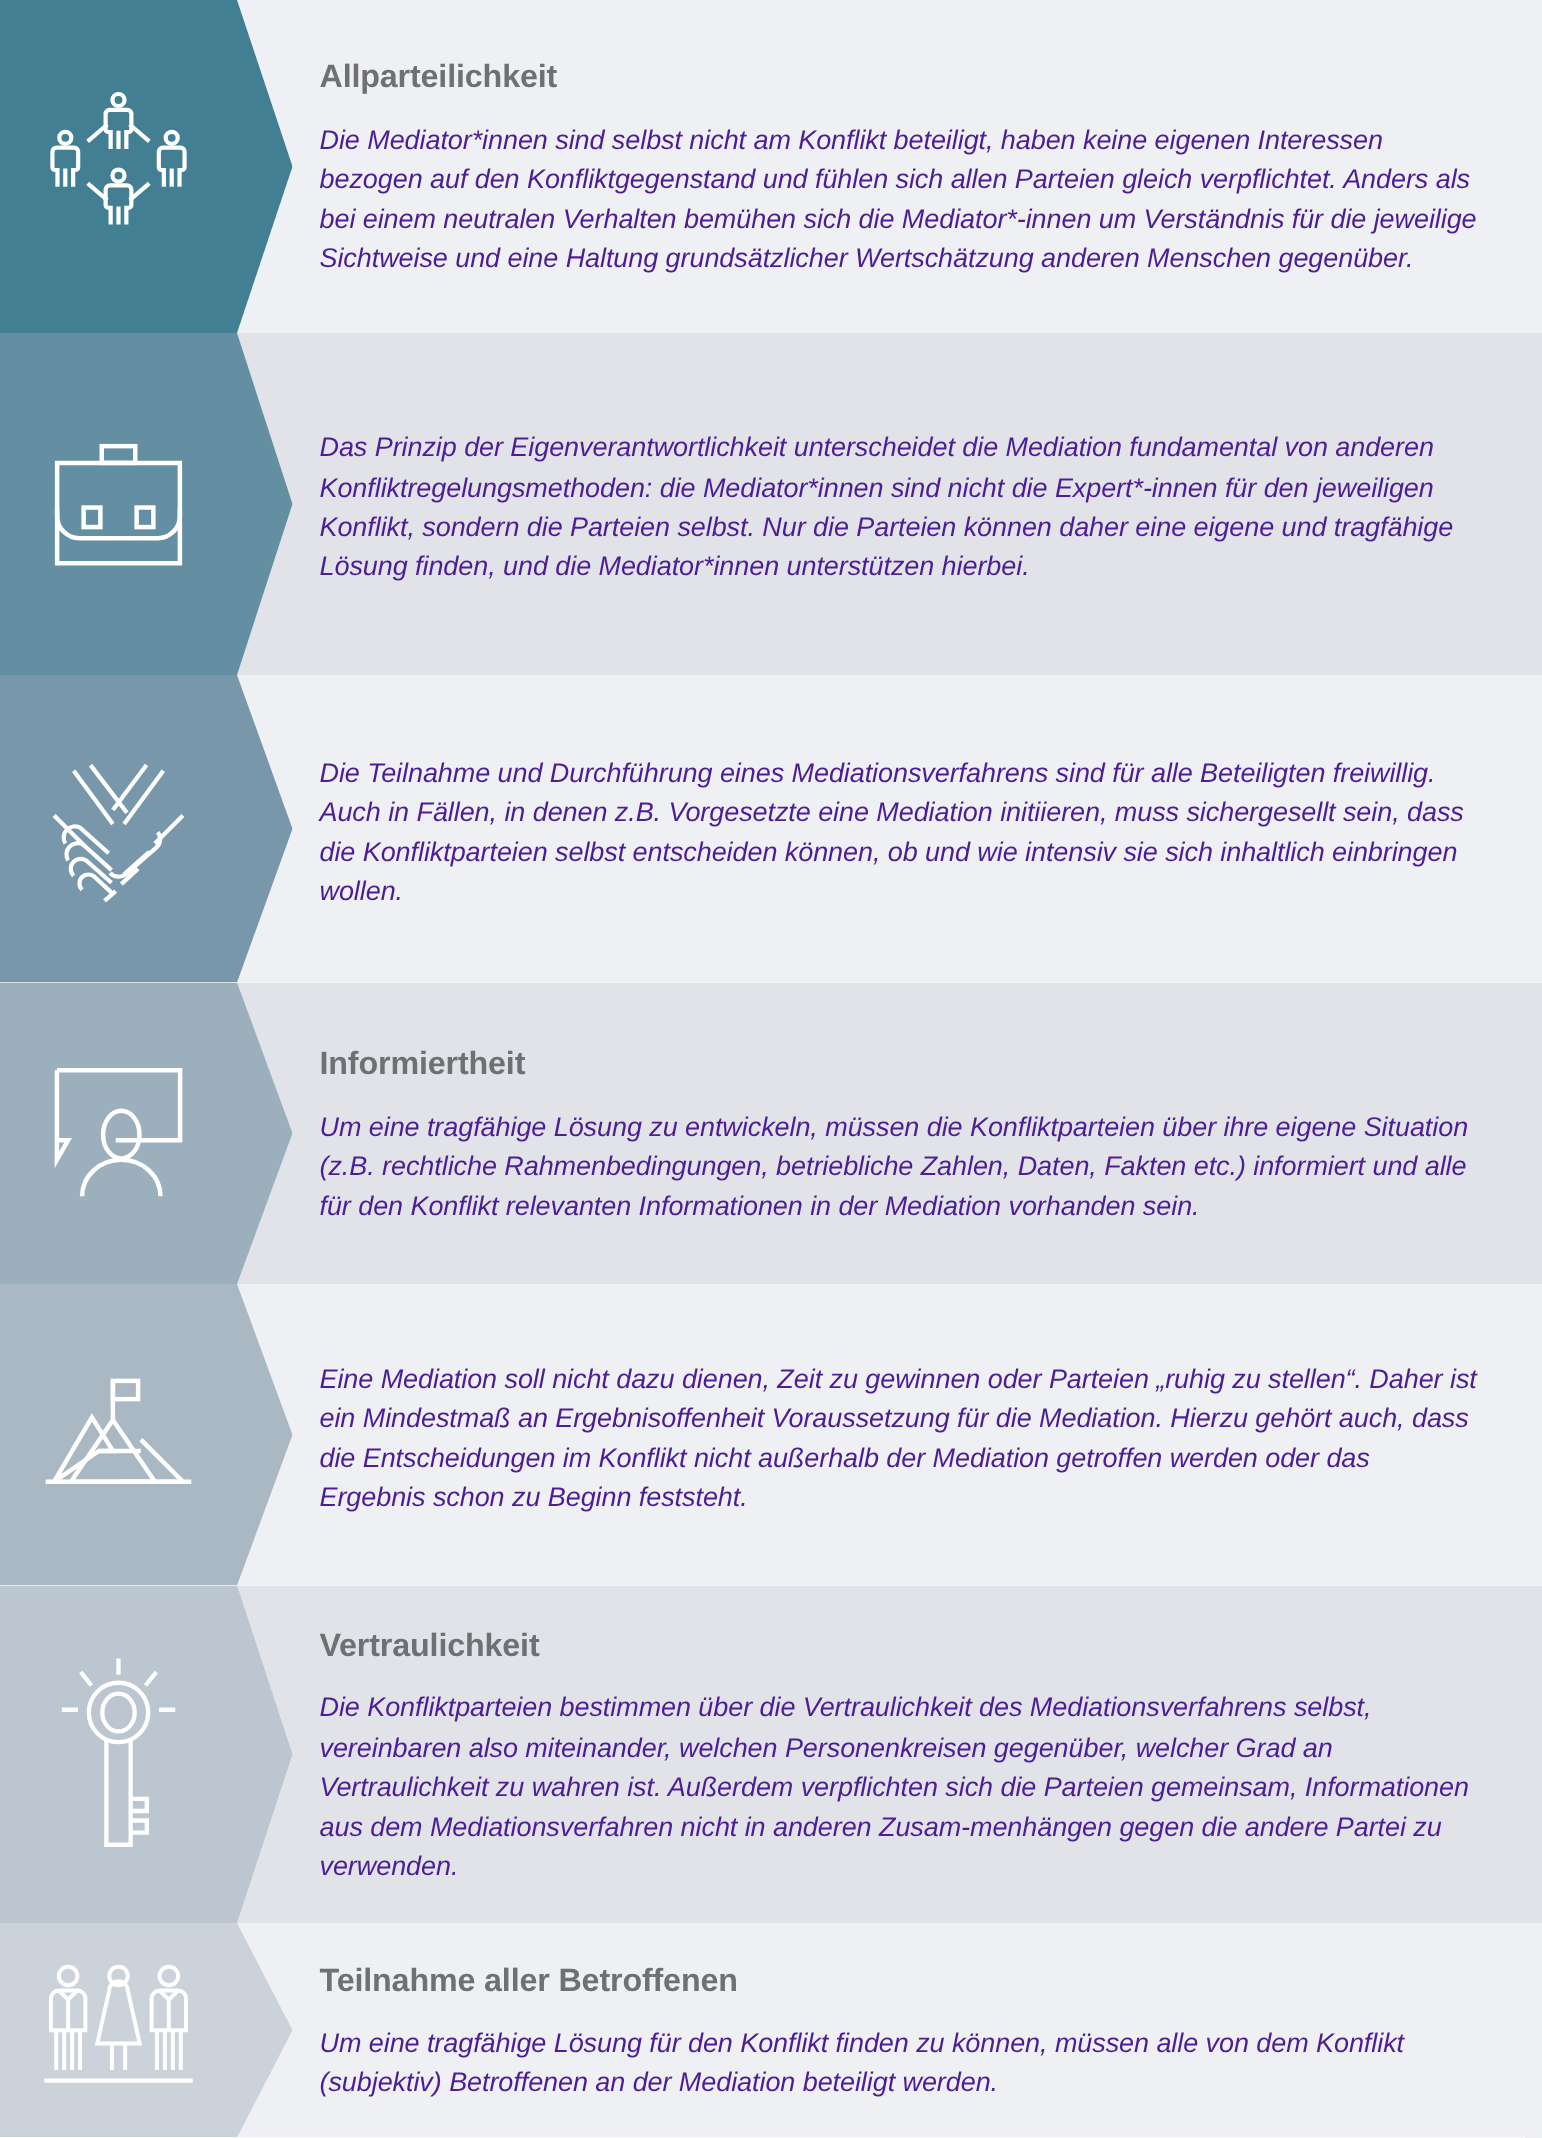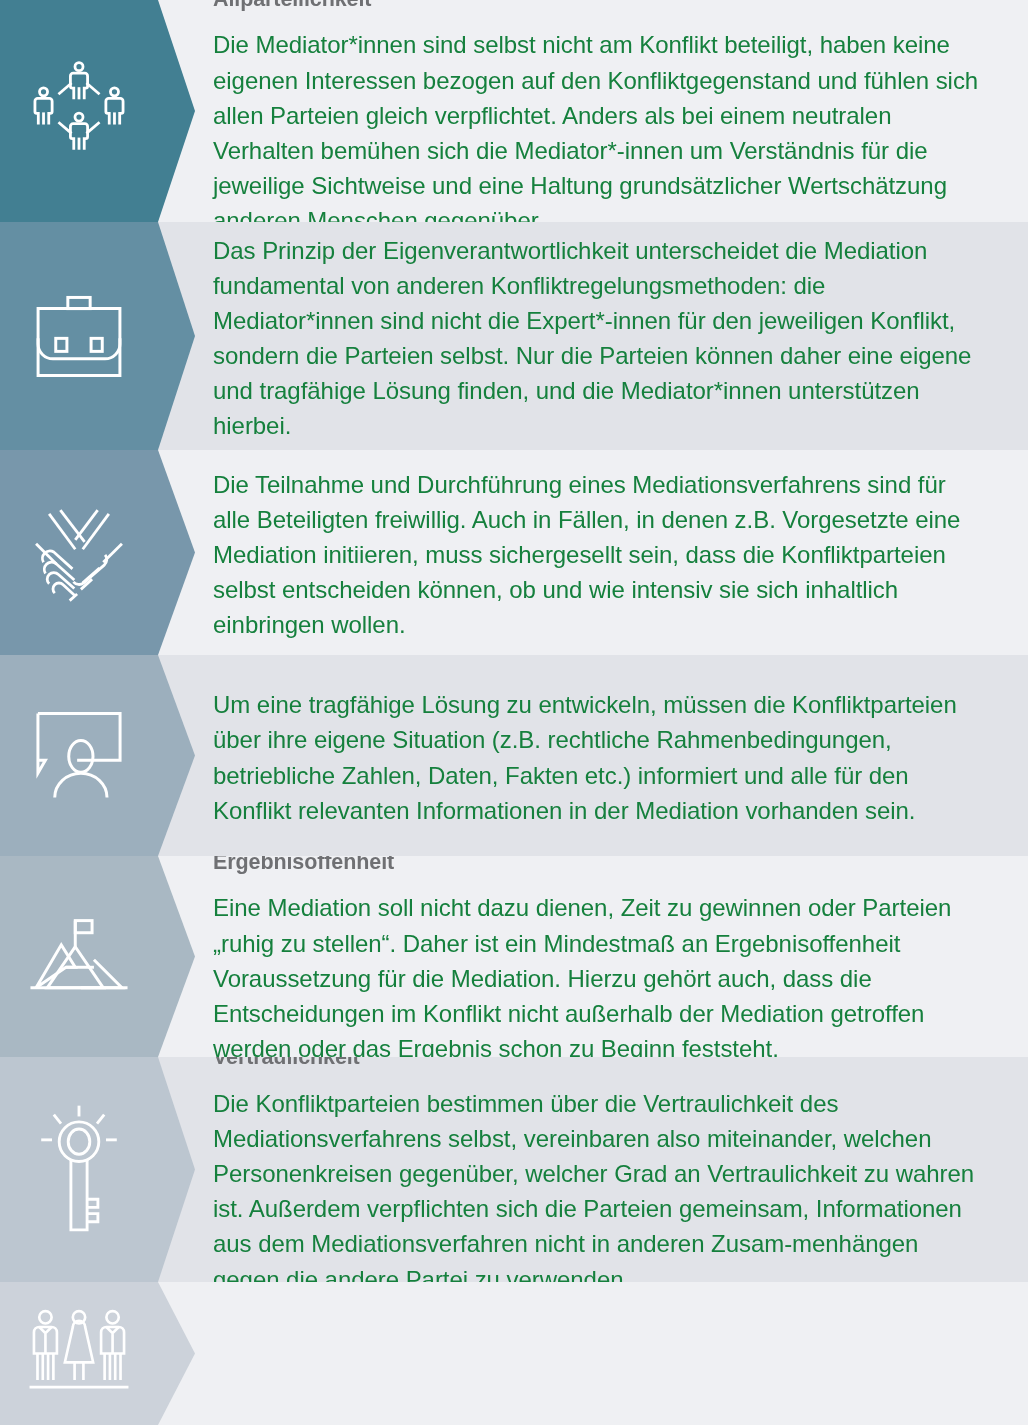--- a/index.html
+++ b/index.html
@@ -76,25 +76,26 @@
   .band-title {
     font-size: 21.5px;
     font-weight: bold;
     color: #6f7073;
     letter-spacing: -0.1px;
     margin-bottom: 16px;
     line-height: 1.1;
   }
 
   .band-text {
-    font-size: 24px;
-    color: #15803d;
+    font-size: 18px;
+    color: #4c1d95;
     line-height: 1.465;
     letter-spacing: -0.05px;
     max-width: 790px;
+    font-style: italic;
   }
 
   
   .band .content { padding-top: 4px; }
 </style>
 </head>
 <body>
 
 <div id="infographic">
     <div class="band" style="height: 222px;">
@@ -203,20 +204,21 @@
       </div>
       <div class="icon-wrap">
         <svg viewBox="0 0 120 110" width="112" height="103">
     <path d="M16 10 h88 v50 h-46" stroke-width="3.2"></path>
     <path d="M16 10 v50 h8 l-8 14 v-14" stroke-width="3.2"></path>
     <ellipse cx="62" cy="56" rx="13" ry="17" stroke-width="3.2"></ellipse>
     <path d="M34 100 a28 26 0 0 1 56 0" stroke-width="3.2"></path>
   </svg>
       </div>
       <div class="content">
+        <div class="band-title">Informiertheit</div>
         <div class="band-text">Um eine tragfähige Lösung zu entwickeln, müssen die Konfliktparteien über ihre eigene Situation (z.B. rechtliche Rahmenbedingungen, betriebliche Zahlen, Daten, Fakten etc.) informiert und alle für den Konflikt relevanten Informationen in der Mediation vorhanden sein.</div>
       </div>
     </div>
     <div class="band" style="height: 201px;">
       <div class="panel" style="background: rgb(239, 240, 243);"></div>
       <div class="chevron">
         <svg viewBox="0 0 195 201" preserveAspectRatio="none">
           <polygon points="0,0 158,0 195,100.5 158,201 0,201" fill="#a9b8c3"></polygon>
         </svg>
       </div>
@@ -229,21 +231,20 @@
     <path d="M14 78 L41 32 L56 56 L46 56 L14 78 Z" stroke-width="3.2"></path>
     <path d="M56 34 L86 78 L26 78 Z" stroke-width="3.2"></path>
     <path d="M46 56 h30" stroke-width="3.2"></path>
 
     <path d="M76 48 L106 78 L62 78" stroke-width="3.2"></path>
 
     <line x1="8" y1="78" x2="112" y2="78" stroke-width="3.2"></line>
   </svg>
       </div>
       <div class="content">
-        <div class="band-title">Ergebnisoffenheit</div>
         <div class="band-text">Eine Mediation soll nicht dazu dienen, Zeit zu gewinnen oder Parteien „ruhig zu stellen“. Daher ist ein Mindestmaß an Ergebnisoffenheit Voraussetzung für die Mediation. Hierzu gehört auch, dass die Entscheidungen im Konflikt nicht außerhalb der Mediation getroffen werden oder das Ergebnis schon zu Beginn feststeht.</div>
       </div>
     </div>
     <div class="band" style="height: 225px; padding-left: 36px;">
       <div class="panel" style="background: rgb(225, 227, 232);"></div>
       <div class="chevron">
         <svg viewBox="0 0 195 225" preserveAspectRatio="none">
           <polygon points="0,0 158,0 195,112.5 158,225 0,225" fill="#bcc6d0"></polygon>
         </svg>
       </div>
@@ -298,14 +299,18 @@
       <circle cx="0" cy="9" r="7" stroke-width="3"></circle>
       <path d="M-13 26 a6 6 0 0 1 6 -6 h14 a6 6 0 0 1 6 6 v24 h-26 z" stroke-width="3"></path>
       <path d="M-7 20 l7 7 l7 -7" stroke-width="3"></path>
       <line x1="0" y1="28" x2="0" y2="50" stroke-width="3"></line>
       <path d="M-9 50 v30 M-3 50 v30 M3 50 v30 M9 50 v30" stroke-width="3"></path>
     </g>
 
     <line x1="4" y1="88" x2="116" y2="88" stroke-width="3.2"></line>
   </svg>
       </div>
+      <div class="content">
+        <div class="band-title">Teilnahme aller Betroffenen</div>
+        <div class="band-text">Um eine tragfähige Lösung für den Konflikt finden zu können, müssen alle von dem Konflikt (subjektiv) Betroffenen an der Mediation beteiligt werden.</div>
+      </div>
     </div>
   </div>
 
 </body></html>

